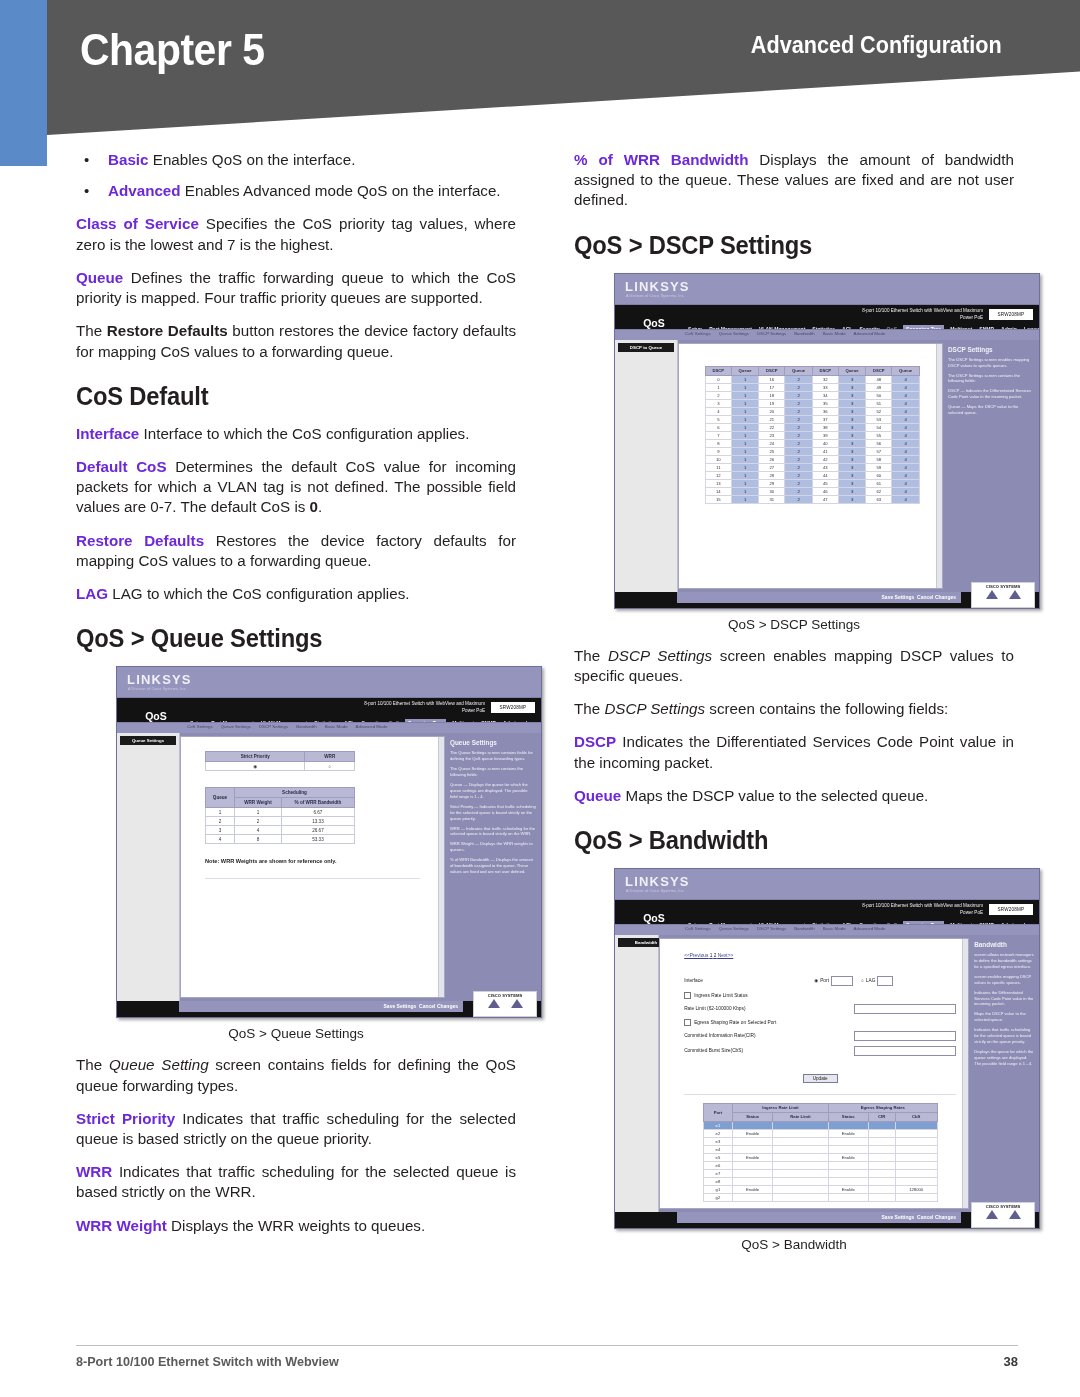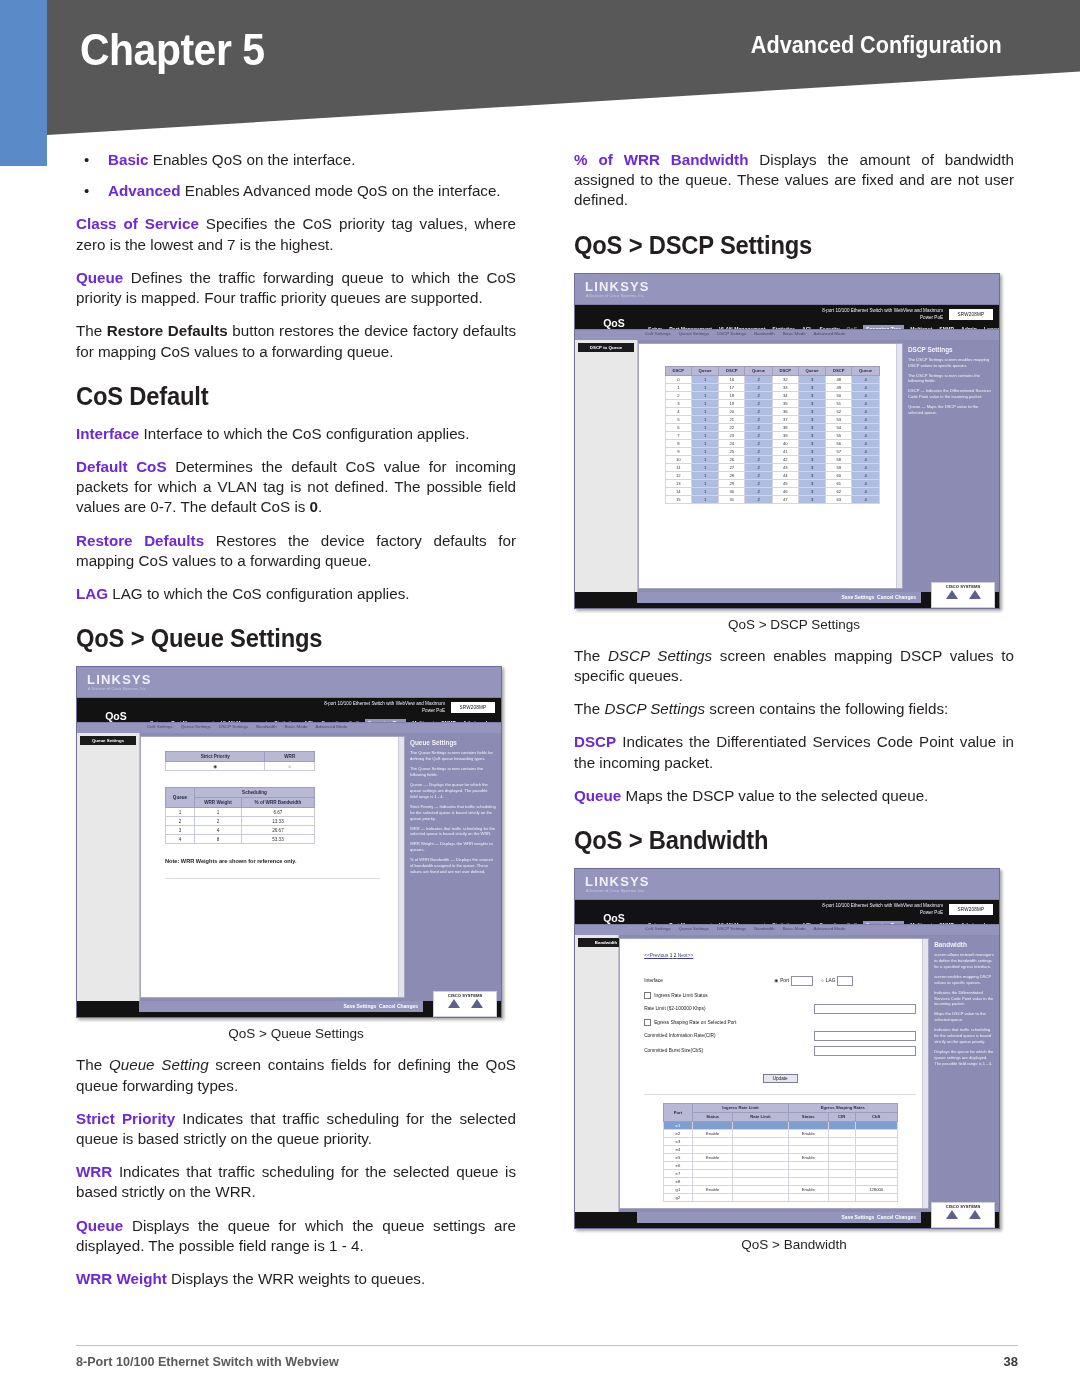--- a/index.html
+++ b/index.html
@@ -132,20 +132,21 @@
     margin-bottom: 14px;
   }
   .shot {
     position: relative;
     width: 424px;
     background: #8b8bb4;
     border: 1px solid #6f6f99;
     box-shadow: 2px 2px 3px rgba(0,0,0,0.35);
     overflow: hidden;
     font-family: "Liberation Sans", sans-serif;
+    margin-left: 40px;
   }
   .shot-brandbar {
     height: 30px;
     background: #9494bd;
     position: relative;
     border-bottom: 1px solid #7e7ea8;
   }
   .shot-logo {
     position: absolute;
     left: 10px; top: 5px;
@@ -589,23 +590,20 @@
   </p>
 
   <p class="body">
     <span class="term">Strict Priority</span><span> Indicates that traffic scheduling for the selected queue is based strictly on the queue priority.</span>
   </p>
 
   <p class="body">
     <span class="term">WRR</span><span> Indicates that traffic scheduling for the selected queue is based strictly on the WRR.</span>
   </p>
 
-  <p class="body">
-    <span class="term">Queue</span><span>  Displays the queue for which the queue settings are displayed. The possible field range is 1 - 4.</span>
-  </p>
 
   <p class="body last">
     <span class="term">WRR Weight</span><span>  Displays the WRR weights to queues.</span>
   </p>
 
 </div>
 
 <div class="col col-right">
 
   <p class="body">

